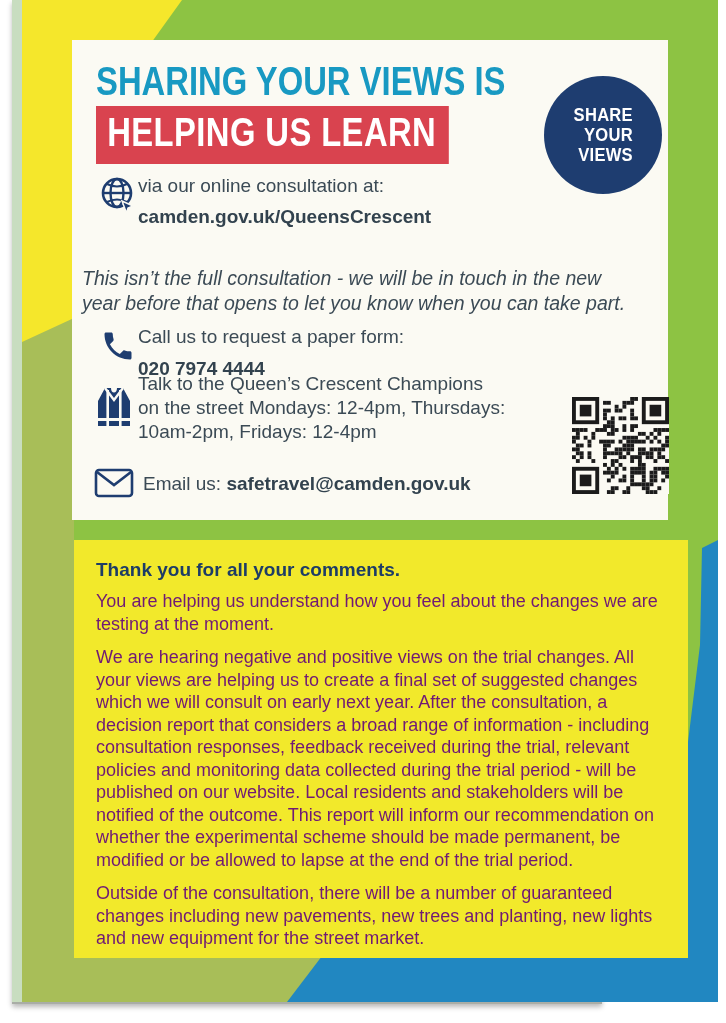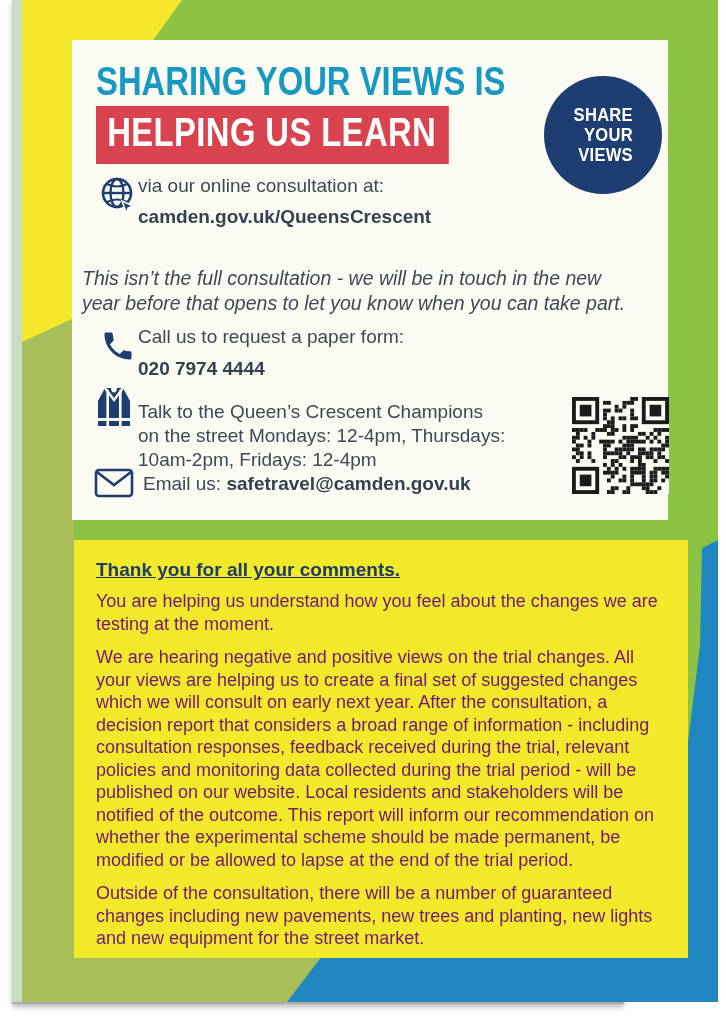--- a/index.html
+++ b/index.html
@@ -4,21 +4,20 @@
 <style>
   html,body{margin:0;padding:0;}
   body{
     width:726px;height:1023px;position:relative;background:#ffffff;
     font-family:"Liberation Sans", sans-serif;overflow:hidden;
   }
   .leaflet{
     position:absolute;left:12px;top:0;width:590px;height:1002px;
     background:#8dc343;border-bottom:2px solid #a9ada6;
     box-shadow:0 3px 5px rgba(0,0,0,.28);
-    padding-left:22px;
   }
   .bg-svg{position:absolute;left:0;top:0;z-index:0;}
   
   .card{
     position:absolute;left:60px;top:40px;width:596px;height:480px;
     background:#fbfaf3;z-index:2;
   }
   .headline1{
     position:absolute;left:24px;top:18px;
     font-size:41px;font-weight:bold;color:#1899c2;letter-spacing:0;
@@ -47,21 +46,21 @@
     position:absolute;left:10px;top:226px;width:580px;
     font-size:19.5px;line-height:25px;color:#3b4a55;font-style:italic;
   }
   .qr{position:absolute;left:500px;top:357px;width:97px;height:97px;background:#fbfaf3;}
   
   .panel{
     position:absolute;left:62px;top:540px;width:614px;height:418px;
     background:#f2e92b;z-index:2;box-sizing:border-box;padding:19px 22px;
   }
   .panel h3{
-    margin:0 0 9px 0;font-size:19px;font-weight:bold;color:#1d3c66;text-decoration:underline;
+    margin:0 0 9px 0;font-size:19px;font-weight:bold;color:#1d3c66;
   }
   .panel p{
     margin:0 0 11px 0;font-size:18px;line-height:22.5px;color:#701a75;
     width:572px;
   }
   .panel p:last-child{margin-bottom:1px;}
 </style>
 </head>
 <body>
 
@@ -121,21 +120,21 @@
 
     <div class="row-icon" style="left:22px;top:346px">
       <svg width="40" height="44" viewBox="0 0 40 44">
         <path fill="#1e3d70" d="M11 2h6c0 3 1.4 4.5 3 4.5S23 5 23 2h6l7 13v25H4V15z"></path>
         <path d="M11 2 L20 14 L29 2" fill="none" stroke="#fbfaf3" stroke-width="2.4"></path>
         <rect x="12.4" y="4" width="2.6" height="36" fill="#fbfaf3"></rect>
         <rect x="25" y="4" width="2.6" height="36" fill="#fbfaf3"></rect>
         <rect x="4" y="32" width="32" height="3" fill="#fbfaf3"></rect>
       </svg>
     </div>
-    <div class="row-text" style="left:66px;top:360px;width:440px;line-height:24px">
+    <div class="row-text" style="left:66px;top:332px;width:440px;line-height:24px">
       <div>Talk to the Queen’s Crescent Champions</div>
       <div>on the street Mondays: 12-4pm, Thursdays:</div>
       <div>10am-2pm, Fridays: 12-4pm</div>
     </div>
 
     <div class="row-icon" style="left:22px;top:428px">
       <svg width="40" height="30" viewBox="0 0 40 30">
         <rect x="2" y="2" width="36" height="26" rx="3" fill="none" stroke="#1e3d70" stroke-width="2.6"></rect>
         <path d="M3 4 L20 17 L37 4" fill="none" stroke="#1e3d70" stroke-width="2.6"></path>
       </svg>

